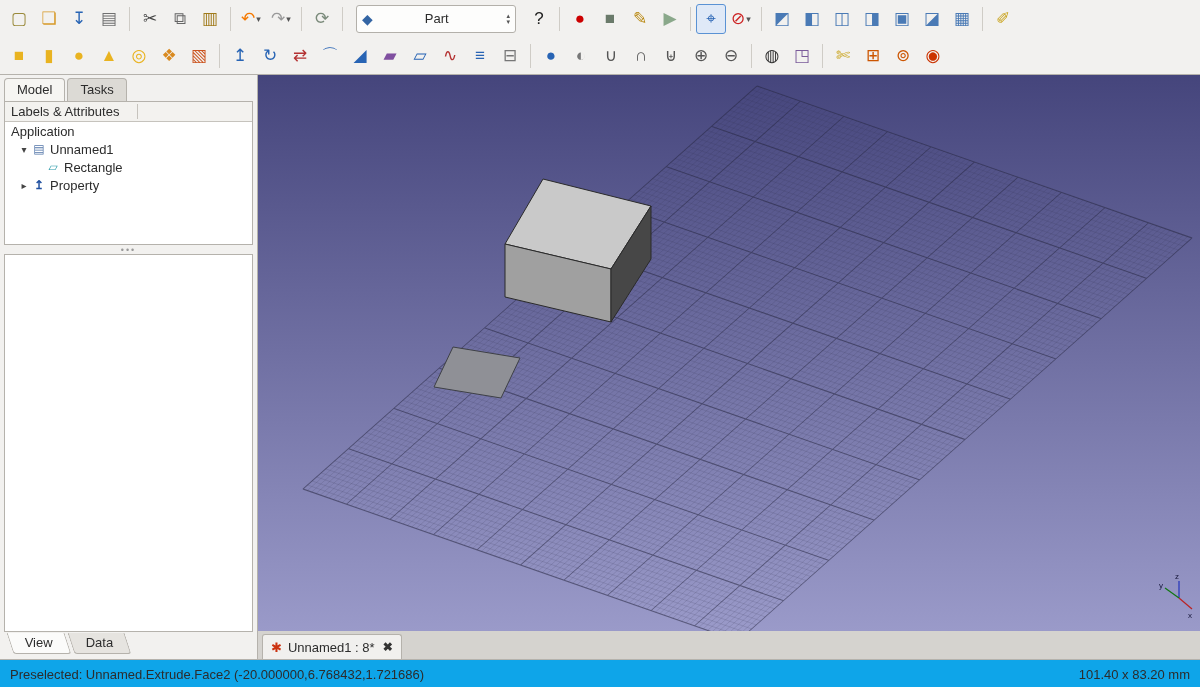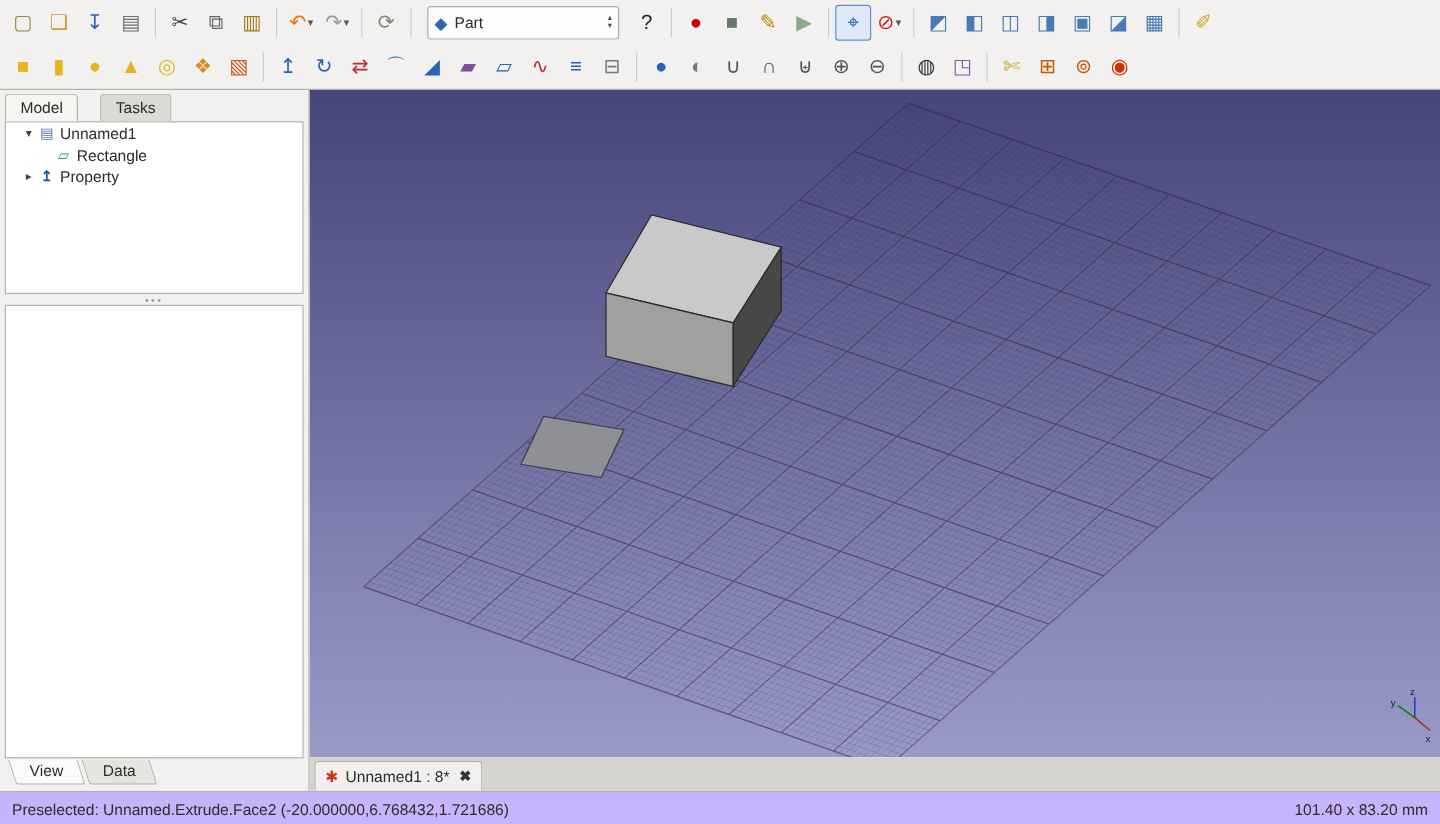--- a/index.html
+++ b/index.html
@@ -14,33 +14,33 @@
   .tb-group{display:flex;align-items:center;}
   .tb-btn{display:flex;align-items:center;justify-content:center;min-width:30px;height:30px;
     border:none;background:transparent;border-radius:3px;padding:0 1px;cursor:default;}
   .tb-btn.boxed{border:1px solid #5a92d4;background:#dfe9f7;}
   .tb-glyph{font-size:17px;line-height:1;}
   .tb-dd{font-size:9px;color:#555;margin-left:1px;}
   .tb-sep{width:1px;height:24px;background:#cfccc6;margin:0 5px;display:inline-block;}
   .wb-combo{height:26px;min-width:148px;background:#fdfdfc;border:1px solid #b3b0aa;border-radius:3px;
     display:flex;align-items:center;gap:6px;padding:0 5px;margin:0 8px;}
   .wb-icon{color:#3465a4;font-size:14px;}
-  .wb-label{flex:1;}
+  .wb-label{flex:1;margin-left:46px;}
   .wb-spin{display:flex;flex-direction:column;line-height:6px;font-size:7px;color:#555;margin-left:auto;}
   
   .main{display:flex;height:584px;}
   
   .sidebar{width:258px;box-sizing:border-box;border-right:1px solid #b5b2ac;background:#f2f1ef;
     display:flex;flex-direction:column;}
   .panel-titlebar{height:24px;display:flex;align-items:center;padding:0 6px;}
   .win-btns{margin-left:auto;display:flex;gap:3px;}
   .win-btn{font-size:12px;color:#555;line-height:12px;}
   .cv-tabs{display:flex;padding:0 0 0 4px;height:26px;align-items:flex-end;}
   .cv-tab{padding:3px 12px 4px;border:1px solid #b5b2ac;border-bottom:none;border-radius:4px 4px 0 0;
-    background:#dcdad5;margin-right:18px;position:relative;}
+    background:#dcdad5;margin-right:2px;position:relative;}
   .cv-tab.active{background:#f6f5f2;}
   .tree-box{margin:0 4px;background:#fff;border:1px solid #b5b2ac;height:142px;display:flex;
     flex-direction:column;overflow:hidden;}
   .tree-header{background:#f3f2ef;border-bottom:1px solid #c6c3bd;padding:2px 6px;display:flex;}
   .tree-header .cell{border-right:1px solid #c6c3bd;padding-right:18px;}
   .tree-row{height:18px;display:flex;align-items:center;padding-left:6px;}
   .tree-row .expander{width:14px;font-size:10px;color:#444;text-align:center;}
   .tree-row .indent1{width:6px;}
   .tree-row .indent2{width:20px;}
   .tree-icon{width:16px;text-align:center;font-size:12px;margin-right:3px;}
@@ -61,21 +61,21 @@
   .vd-tab.active{background:#fbfbfa;}
   
   .view-col{flex:1;display:flex;flex-direction:column;}
   svg.viewport{display:block;}
   .doc-tabbar{height:28px;background:#d5d3cf;display:flex;align-items:flex-end;}
   .doc-tab{margin:0 0 0 4px;height:24px;padding:0 8px;display:flex;gap:6px;align-items:center;
     background:#f1f0ee;border:1px solid #b5b2ac;border-bottom:none;border-radius:3px 3px 0 0;}
   .doc-tab-icon{color:#cc3311;font-size:13px;}
   .doc-tab-close{color:#333;font-size:12px;font-weight:bold;margin-left:2px;}
   
-  .statusbar{height:29px;box-sizing:border-box;border-top:1px solid #b5b2ac;background:#c4b5fd;
+  .statusbar{height:29px;box-sizing:border-box;border-top:1px solid #b5b2ac;background:#0ea5e9;
     display:flex;align-items:center;justify-content:space-between;padding:0 10px;}
 </style>
 </head>
 <body>
 
 <div class="toolbar row1">
   <div class="tb-group">
       <button class="tb-btn">
         <span class="tb-glyph" style="color: rgb(154, 138, 58);">▢</span>
       </button>
@@ -277,20 +277,26 @@
 <div class="main">
 
   <div class="sidebar">
 
     <div class="cv-tabs">
       <span class="cv-tab active">Model</span>
       <span class="cv-tab">Tasks</span>
     </div>
 
     <div class="tree-box">
+      <div class="tree-header">
+        <span class="cell">Labels &amp; Attributes</span>
+      </div>
+      <div class="tree-row">
+        <span class="tree-label">Application</span>
+      </div>
       <div class="tree-row">
         <span class="indent1"></span>
         <span class="expander">▾</span>
         <span class="tree-icon doc-icon">▤</span>
         <span class="tree-label bold">Unnamed1</span>
       </div>
       <div class="tree-row">
         <span class="indent2"></span>
         <span class="expander"></span>
         <span class="tree-icon rect-icon">▱</span>

